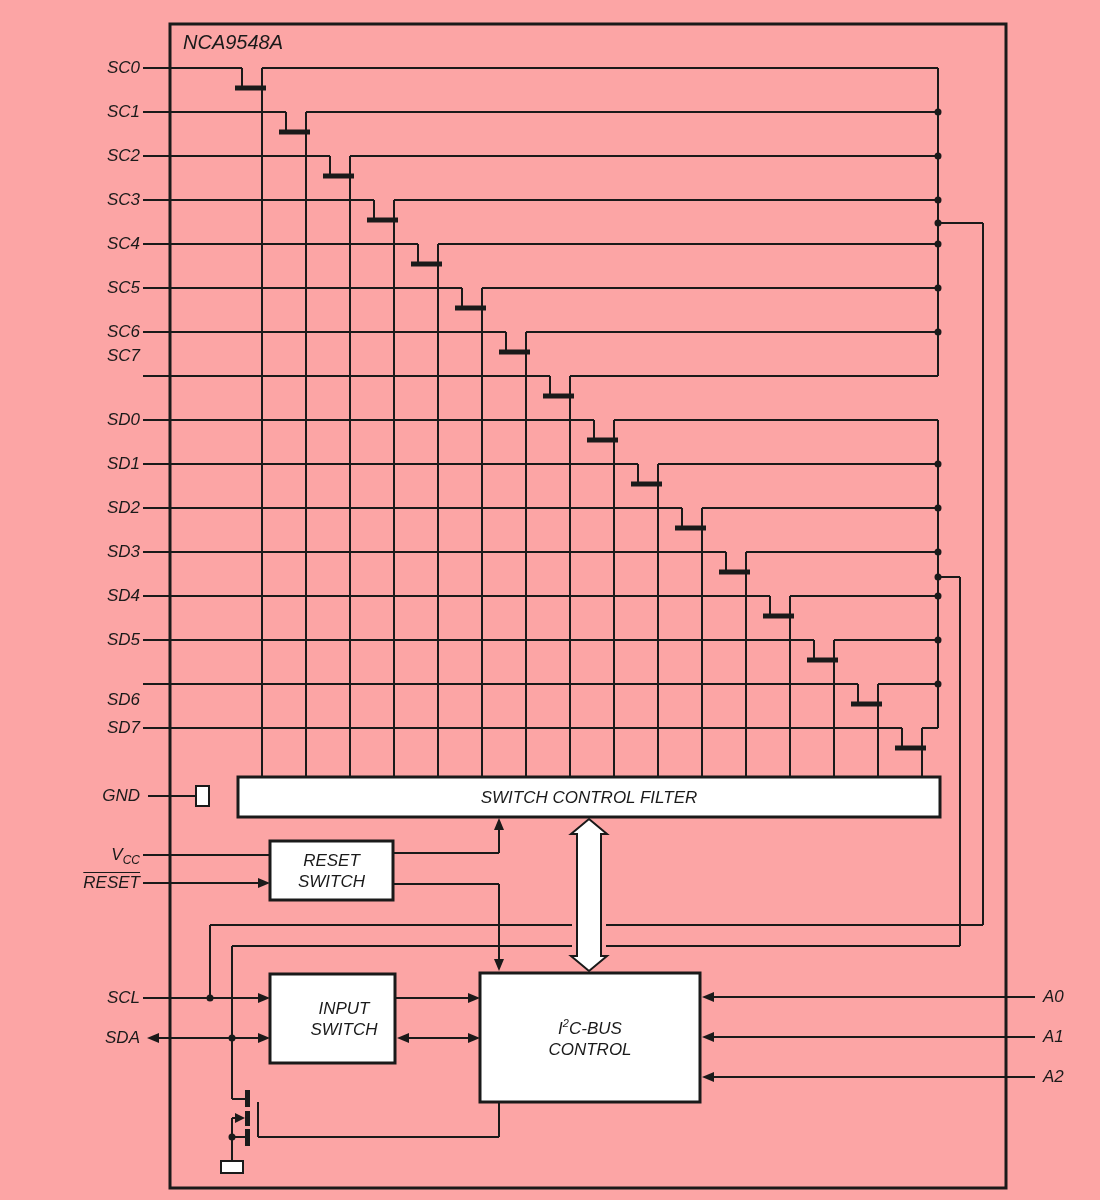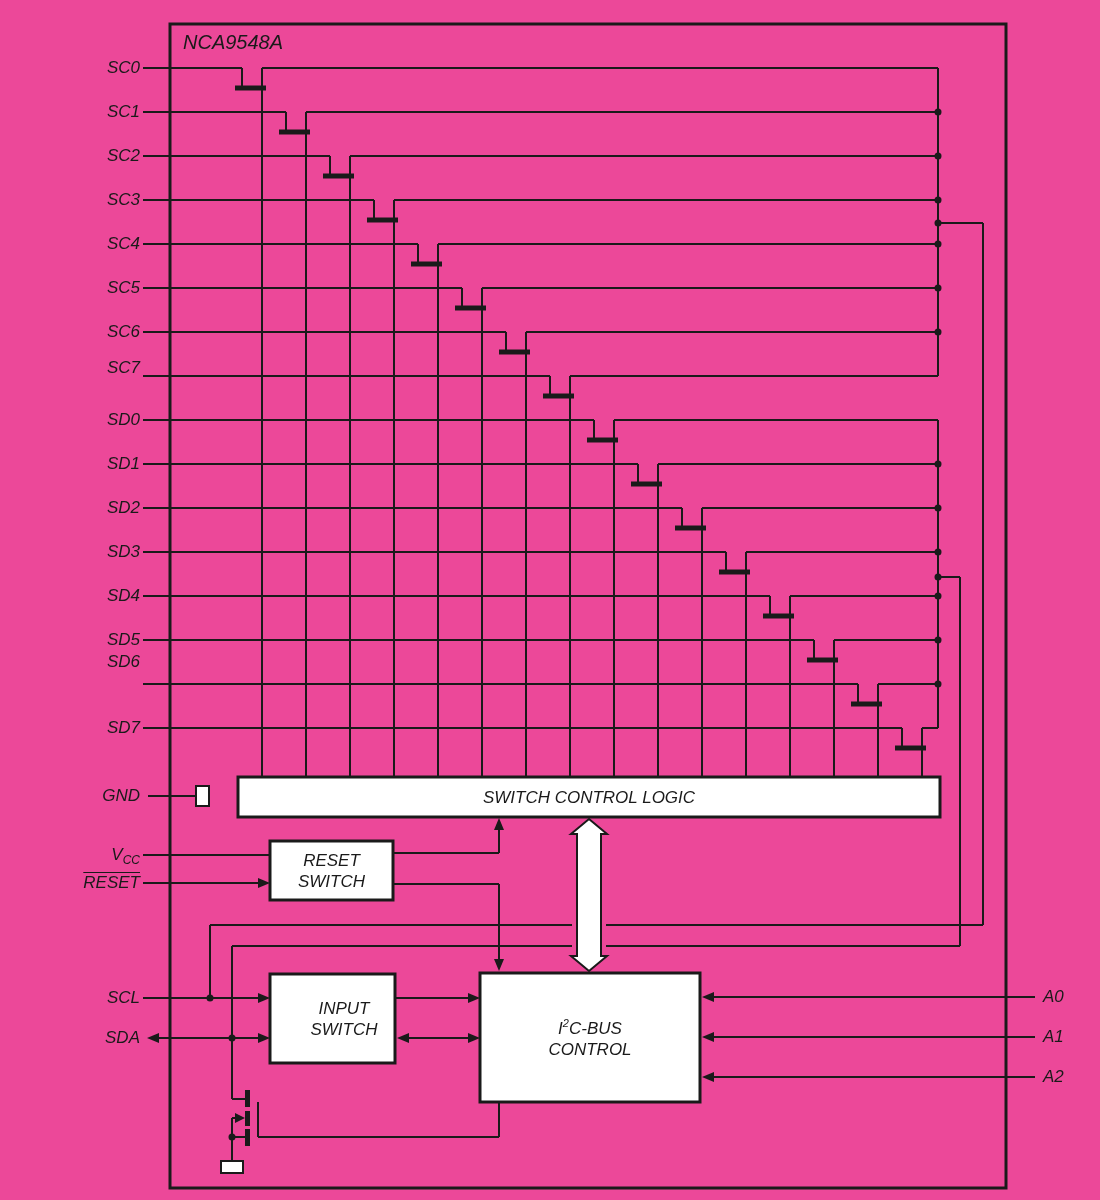--- a/index.html
+++ b/index.html
@@ -1,16 +1,16 @@
 <!DOCTYPE html>
 <html><head>
 <meta charset="utf-8">
 <style>
   html,body{margin:0;padding:0;background:#fff;}
-  .stage{position:relative;width:1100px;height:1200px;background:#ec4899;overflow:hidden;
+  .stage{position:relative;width:1100px;height:1200px;background:#fca5a5;overflow:hidden;
          font-family:"Liberation Sans",sans-serif;color:#1a1a1a;}
   .stage svg{position:absolute;left:0;top:0;}
   .lbl{position:absolute;font-style:italic;font-size:17px;line-height:24px;white-space:nowrap;}
   .pin-left{left:48px;width:92px;text-align:right;}
   .pin-right{left:1043px;width:70px;text-align:left;}
   .title{left:183px;top:30px;font-size:20px;}
   .blk{position:absolute;display:flex;flex-direction:column;align-items:center;justify-content:center;
        text-align:center;font-style:italic;font-size:17px;line-height:21px;}
   .ovl{text-decoration:overline;}
   sub{font-size:12px;text-align:center;}
@@ -99,41 +99,41 @@
 
   <div class="lbl title">NCA9548A</div>
 
   <div class="lbl pin-left" style="top:56px">SC0</div>
   <div class="lbl pin-left" style="top:100px">SC1</div>
   <div class="lbl pin-left" style="top:144px">SC2</div>
   <div class="lbl pin-left" style="top:188px">SC3</div>
   <div class="lbl pin-left" style="top:232px">SC4</div>
   <div class="lbl pin-left" style="top:276px">SC5</div>
   <div class="lbl pin-left" style="top:320px">SC6</div>
-  <div class="lbl pin-left" style="top:356px">SC7</div>
+  <div class="lbl pin-left" style="top:344px">SC7</div>
   <div class="lbl pin-left" style="top:408px">SD0</div>
   <div class="lbl pin-left" style="top:452px">SD1</div>
   <div class="lbl pin-left" style="top:496px">SD2</div>
   <div class="lbl pin-left" style="top:540px">SD3</div>
   <div class="lbl pin-left" style="top:584px">SD4</div>
   <div class="lbl pin-left" style="top:628px">SD5</div>
-  <div class="lbl pin-left" style="top:650px">SD6</div>
+  <div class="lbl pin-left" style="top:688px">SD6</div>
   <div class="lbl pin-left" style="top:716px">SD7</div>
   <div class="lbl pin-left" style="top:784px">GND</div>
   <div class="lbl pin-left" style="top:843px"><span>V</span><sub>CC</sub></div>
   <div class="lbl pin-left" style="top:871px"><span class="ovl">RESET</span></div>
   <div class="lbl pin-left" style="top:986px">SCL</div>
   <div class="lbl pin-left" style="top:1026px">SDA</div>
 
   <div class="lbl pin-right" style="top:985px">A0</div>
   <div class="lbl pin-right" style="top:1025px">A1</div>
   <div class="lbl pin-right" style="top:1065px">A2</div>
 
   <div class="blk" style="left:238px;top:777px;width:702px;height:40px">
-    <span>SWITCH CONTROL LOGIC</span>
+    <span>SWITCH CONTROL FILTER</span>
   </div>
   <div class="blk" style="left:270px;top:841px;width:123px;height:59px">
     <span>RESET</span>
     <span>SWITCH</span>
   </div>
   <div class="blk" style="left:270px;top:974px;width:148px;height:89px">
     <span>INPUT</span>
     <span>SWITCH</span>
   </div>
   <div class="blk" style="left:480px;top:973px;width:220px;height:127px">

